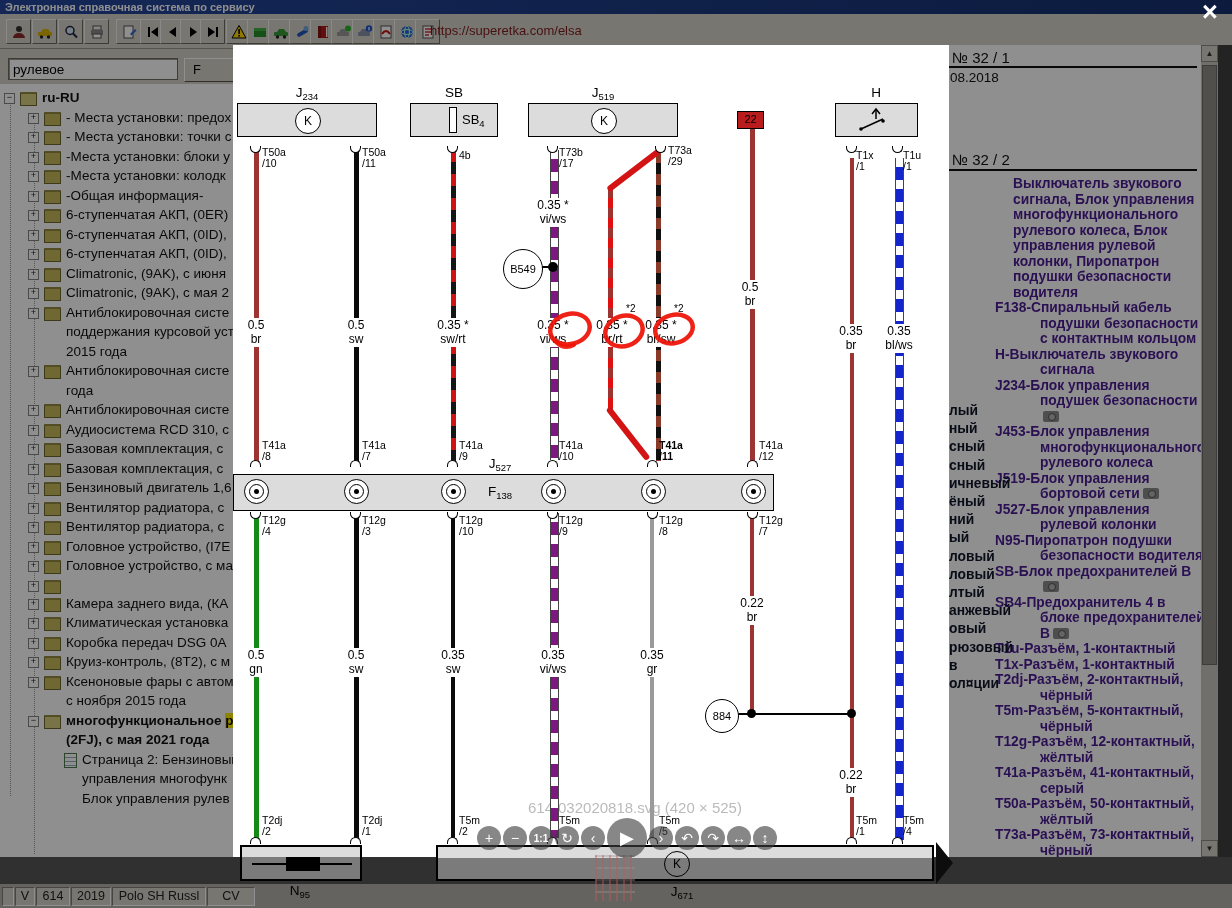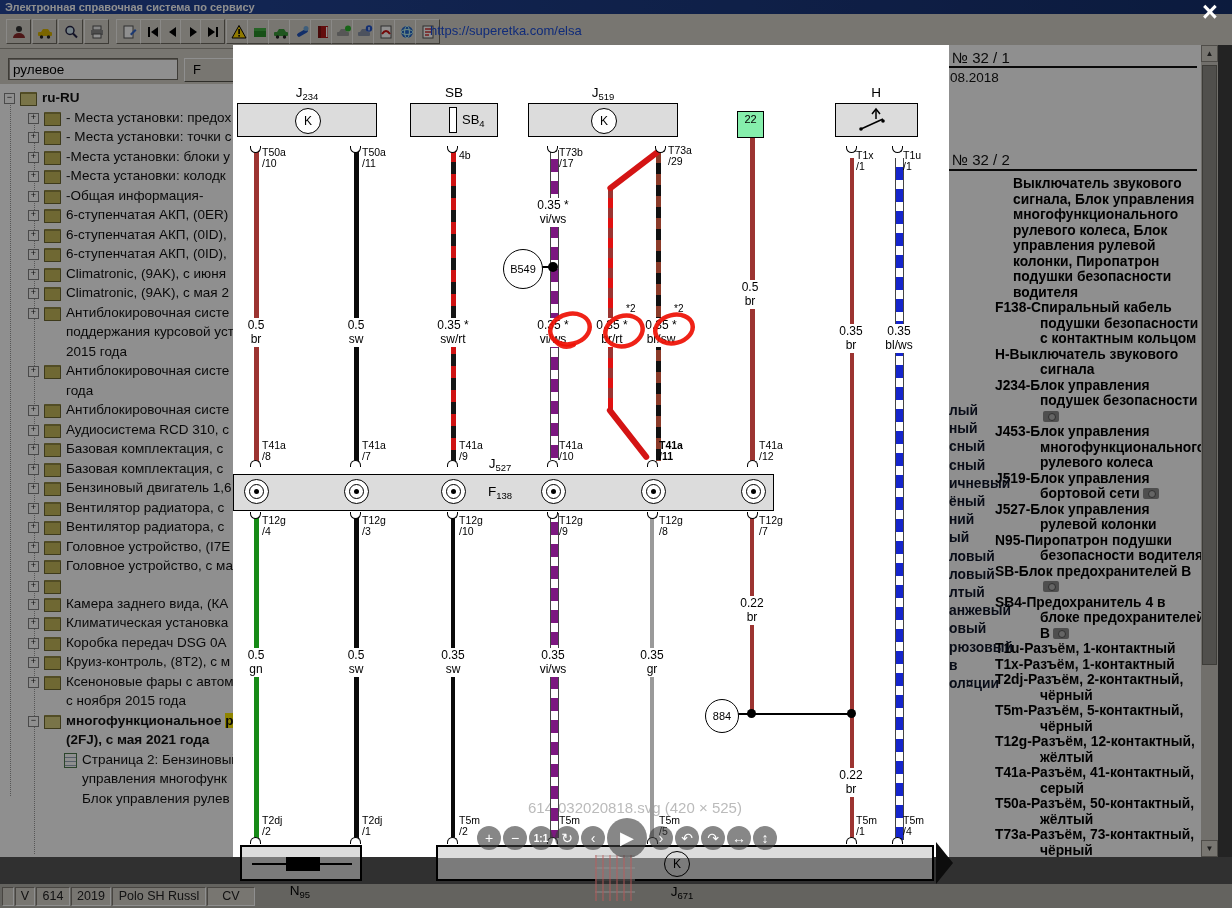--- a/index.html
+++ b/index.html
@@ -6,21 +6,21 @@
   body{width:1232px;height:908px;position:relative;overflow:hidden;
        font-family:"Liberation Sans","DejaVu Sans",sans-serif;background:#d6d2ca;}
   .abs{position:absolute;}
   
   .titlebar{left:0;top:0;width:1232px;height:14px;background:linear-gradient(90deg,#24479c,#16306e);
             color:#fff;font-size:11px;font-weight:700;line-height:14px;padding-left:5px;box-sizing:border-box;}
   .toolbar{left:0;top:14px;width:1232px;height:34px;background:#d6d2ca;border-bottom:1px solid #9a968e;}
   .tbtn{position:absolute;top:5px;width:23px;height:23px;background:#d6d2ca;
         border-top:1px solid #f6f4f0;border-left:1px solid #f6f4f0;border-right:1px solid #6f6b63;border-bottom:1px solid #6f6b63;
         display:flex;align-items:center;justify-content:center;}
-  .urltext{position:absolute;left:430px;top:9px;font-size:13px;color:#1d4ed8;}
+  .urltext{position:absolute;left:430px;top:9px;font-size:13px;color:#7f1d1d;}
   .searchrow-input{left:8px;top:58px;width:170px;height:22px;background:#fff;border:1px solid #6f6b63;
         box-shadow:inset 1px 1px 0 #9b978f;font-size:13.5px;padding:0 4px;box-sizing:border-box;font-family:inherit;}
   .searchrow-btn{left:184px;top:58px;width:62px;height:24px;background:#d6d2ca;
         border-top:1px solid #fff;border-left:1px solid #fff;border-right:1px solid #55524c;border-bottom:1px solid #55524c;
         font-size:13px;text-align:left;padding-left:8px;line-height:22px;box-sizing:border-box;}
   
   .treepanel{left:0;top:84px;width:240px;height:773px;background:#fff;overflow:hidden;}
   .guide{position:absolute;width:0;border-left:1px dotted #999;}
   .tree-item{position:relative;display:flex;align-items:flex-start;margin:0;}
   .expander{flex:0 0 auto;width:9px;height:9px;margin-top:5px;margin-right:5px;background:#fff;border:1px solid #848484;
@@ -37,21 +37,21 @@
   .band1{left:0;top:857px;width:1232px;height:27px;background:#565656;}
   .statusrow{left:0;top:884px;width:1232px;height:24px;background:#b3b0a9;}
   .scell{position:absolute;top:3px;height:17px;background:#d6d2ca;font-size:12.5px;color:#222;text-align:center;line-height:17px;
          border-top:1px solid #807c74;border-left:1px solid #807c74;border-right:1px solid #fff;border-bottom:1px solid #fff;}
   
   .rightpanel{left:949px;top:45px;width:269px;height:812px;background:#fff;overflow:hidden;}
   .rp-head{position:absolute;font-size:15px;color:#111;}
   .rp-rule{position:absolute;height:2px;background:#111;}
   .rp-date{position:absolute;font-size:13.5px;color:#111;}
   .comps{position:absolute;left:46px;top:131px;width:218px;height:684px;overflow:hidden;
-         font-size:13.8px;font-weight:700;color:#000000;line-height:15.5px;}
+         font-size:13.8px;font-weight:700;color:#4c1d95;line-height:15.5px;}
   .comp-desc{margin-left:18px;}
   .comp-first{white-space:nowrap;}
   .comp-cont{margin-left:45px;white-space:nowrap;}
   .cam{display:inline-block;width:16px;height:11px;background:#8b8b8b;border-radius:2px;position:relative;vertical-align:-1px;margin-left:3px;}
   .cam i{position:absolute;left:5px;top:2px;width:6px;height:6px;border:1px solid #555;border-radius:50%;background:#b5b5b5;display:block;}
   .colorfrags{position:absolute;left:0px;top:357px;font-size:13.8px;font-weight:700;color:#0f172a;line-height:18.2px;}
   .vscroll{left:1201px;top:45px;width:17px;height:812px;background:#c9c6bf;}
   .sbtn{position:absolute;left:0;width:17px;height:17px;background:#d6d2ca;border:1px solid #8d8a82;box-sizing:border-box;
         font-size:8px;text-align:center;line-height:15px;color:#333;}
   .sthumb{position:absolute;left:1px;top:20px;width:15px;height:600px;background:#8f8d88;border:1px solid #6e6b65;box-sizing:border-box;}
@@ -589,21 +589,21 @@
   <div class="blbl" style="left:454px;top:85px"><span>SB</span></div>
   <div class="abs" style="left:449px;top:107px;width:8px;height:26px;border:1.5px solid #000;background:#fff;box-sizing:border-box"></div>
   <div class="abs" style="left:462px;top:112px;font-size:13px"><span>SB</span><span class="sub" style="font-size:9.5px;vertical-align:-3px">4</span></div>
 
   <div class="abs gbox" style="left:528px;top:103px;width:150px;height:34px"></div>
   <div class="blbl" style="left:603px;top:85px"><span>J</span><span class="sub">519</span></div>
   <div class="ck" style="left:591px;top:108px">
       <span>K</span>
     </div>
 
-  <div class="abs" style="left:737px;top:111px;width:27px;height:27px;border:1.5px solid #000;background:#86efac;box-sizing:border-box;font-size:11px;text-align:center;line-height:14px">22</div>
+  <div class="abs" style="left:737px;top:111px;width:27px;height:18px;border:1.5px solid #000;background:#b91c1c;box-sizing:border-box;font-size:11px;text-align:center;line-height:14px">22</div>
 
   <div class="abs gbox" style="left:835px;top:103px;width:83px;height:34px"></div>
   <div class="blbl" style="left:876px;top:85px"><span>H</span></div>
   <svg class="abs" style="left:853px;top:105px" width="44" height="30">
     <polyline points="19,9 23,4 27,9" fill="none" stroke="#000" stroke-width="1.5"></polyline>
     <line x1="23" y1="4" x2="23" y2="14" stroke="#000" stroke-width="1.5"></line>
     <line x1="8" y1="24" x2="30" y2="14" stroke="#000" stroke-width="1.5"></line>
     <circle cx="8" cy="24" r="1.8" fill="#000"></circle>
       <circle cx="30" cy="16" r="1.8" fill="#000"></circle>
   </svg>

